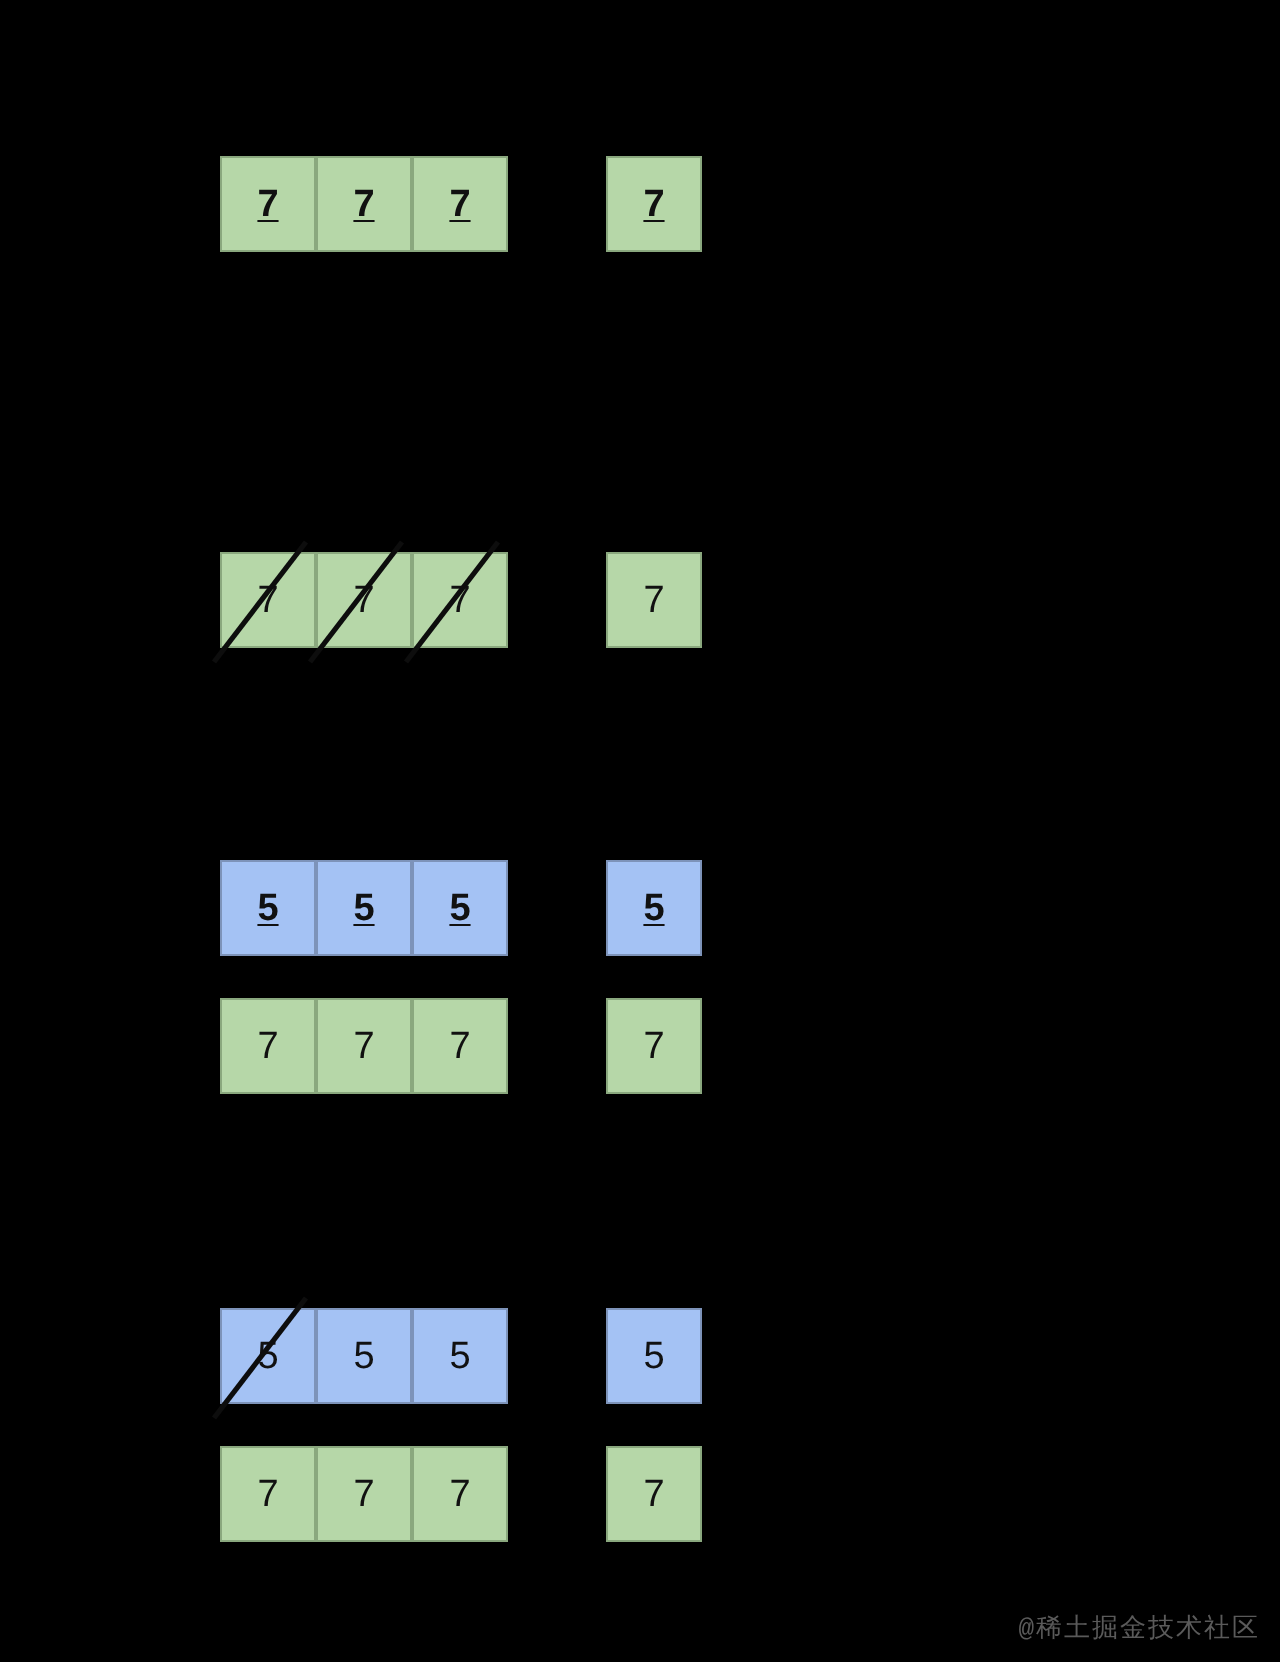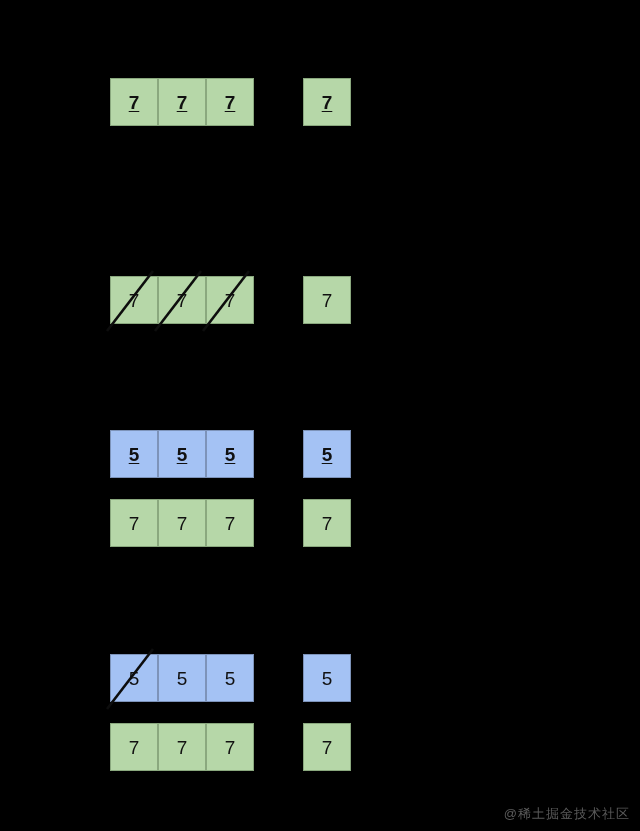--- a/index.html
+++ b/index.html
@@ -77,21 +77,21 @@
     overflow: visible;
   }
 
   .watermark {
     position: absolute;
     right: 10px;
     bottom: 8px;
     color: #6a6a6a;
     font-size: 13px;
     letter-spacing: 1px;
-    font-family: Liberation Sans, sans-serif;
+    font-family: Liberation Mono, monospace;
     white-space: nowrap;
     opacity: 0.85;
   }
 </style>
 </head>
 <body>
 
 <div id="stage">
   <div id="cells-layer">
       <div>

